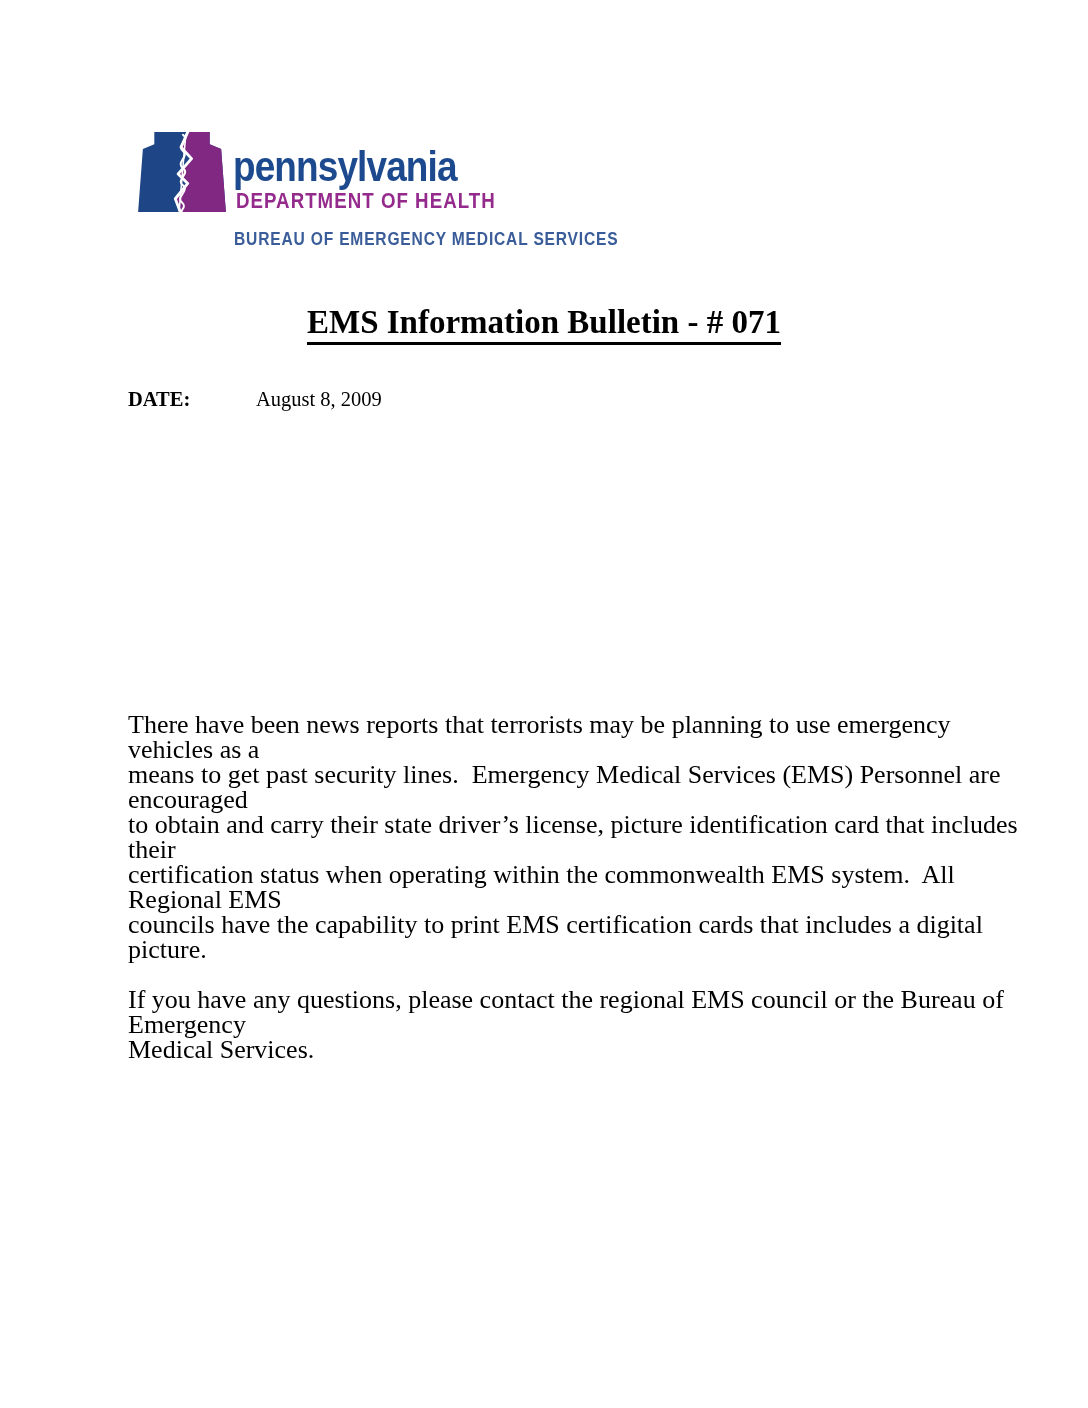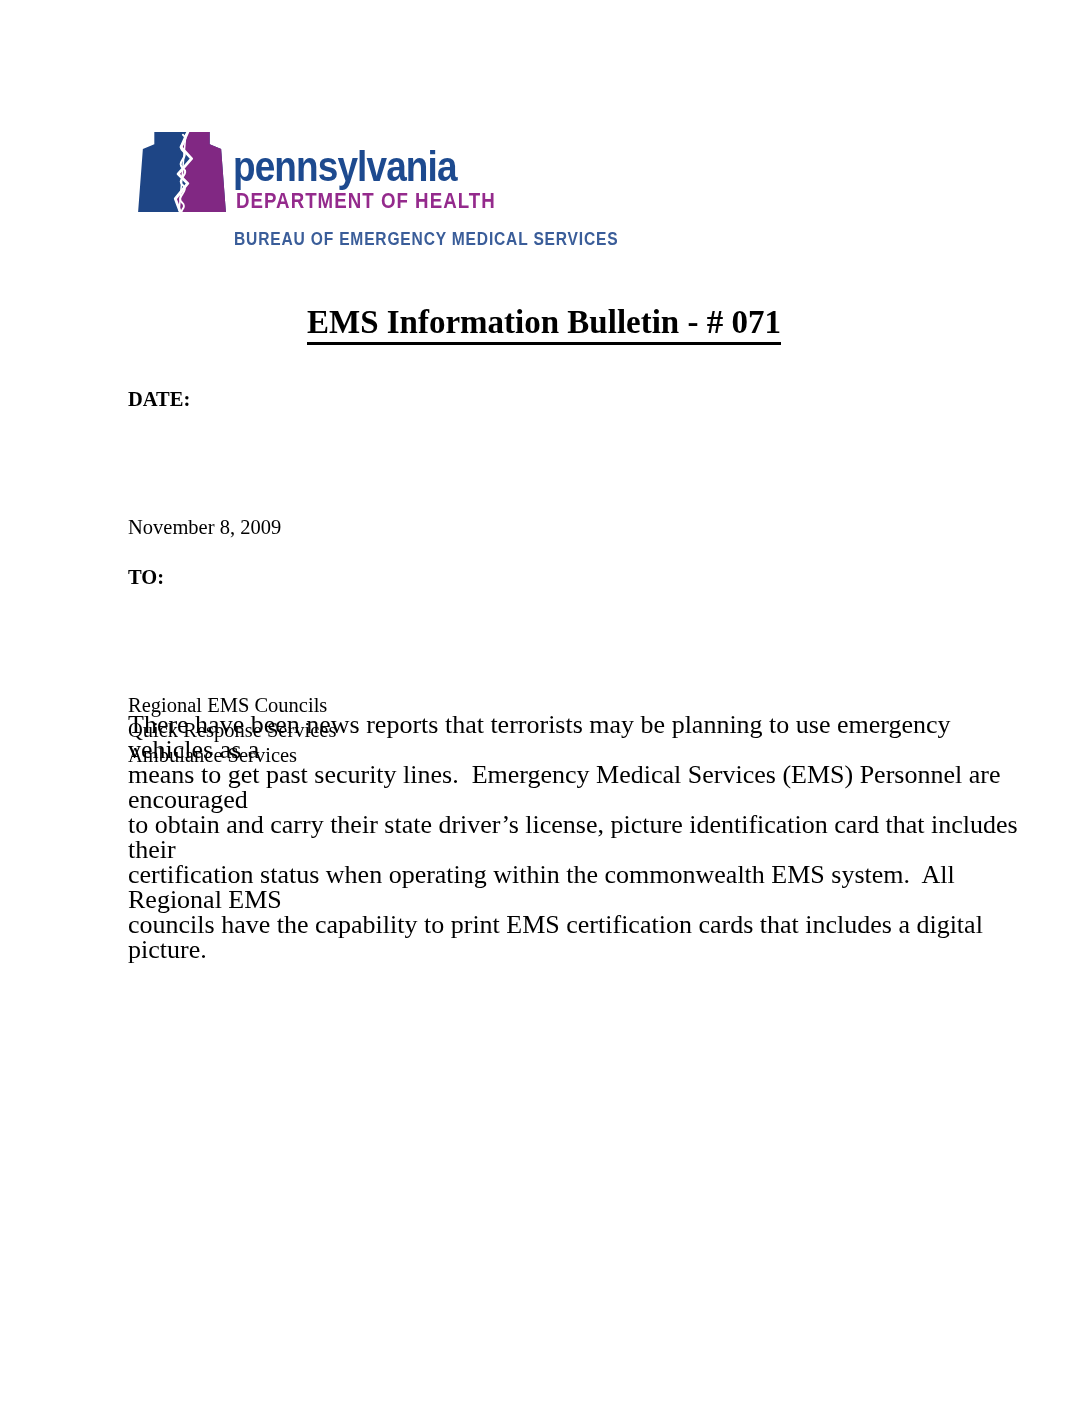--- a/index.html
+++ b/index.html
@@ -80,21 +80,21 @@
   }
 
   
   .fields {
     position: absolute;
     left: 128px;
     top: 387px;
     font-size: 20.5px;
     line-height: 25px;
   }
-  .field-row { display: flex; margin-bottom: 25px; flex-direction: column; }
+  .field-row { display: flex; margin-bottom: 25px; }
   .field-label { width: 128px; font-weight: 700; flex: 0 0 128px; }
   .field-value { white-space: pre-line; }
 
   
   .body-text {
     position: absolute;
     left: 128px;
     top: 712px;
     width: 900px;
     font-size: 26px;
@@ -130,31 +130,27 @@
     <div class="bureau">BUREAU OF EMERGENCY MEDICAL SERVICES</div>
   </div>
 
   <h1 class="title">
     <span class="underlined">EMS Information Bulletin - # 071</span>
   </h1>
 
   <section class="fields">
     <div class="field-row">
       <div class="field-label">DATE:</div>
-      <div class="field-value">November 8, 2009</div>
-    </div>
-    <div class="field-row">
-      <div class="field-label">TO:</div>
-      <div class="field-value">Regional EMS Councils
-Quick Response Services
-Ambulance Services</div>
+      <div class="field-value">August 8, 2009</div>
     </div>
   </section>
 
   <section class="body-text">
     <p>There have been news reports that terrorists may be planning to use emergency vehicles as a
 means to get past security lines.  Emergency Medical Services (EMS) Personnel are encouraged
 to obtain and carry their state driver’s license, picture identification card that includes their
 certification status when operating within the commonwealth EMS system.  All Regional EMS
 councils have the capability to print EMS certification cards that includes a digital picture.</p>
+    <p>If you have any questions, please contact the regional EMS council or the Bureau of Emergency
+Medical Services.</p>
   </section>
 
 </div>
 
 </body></html>

